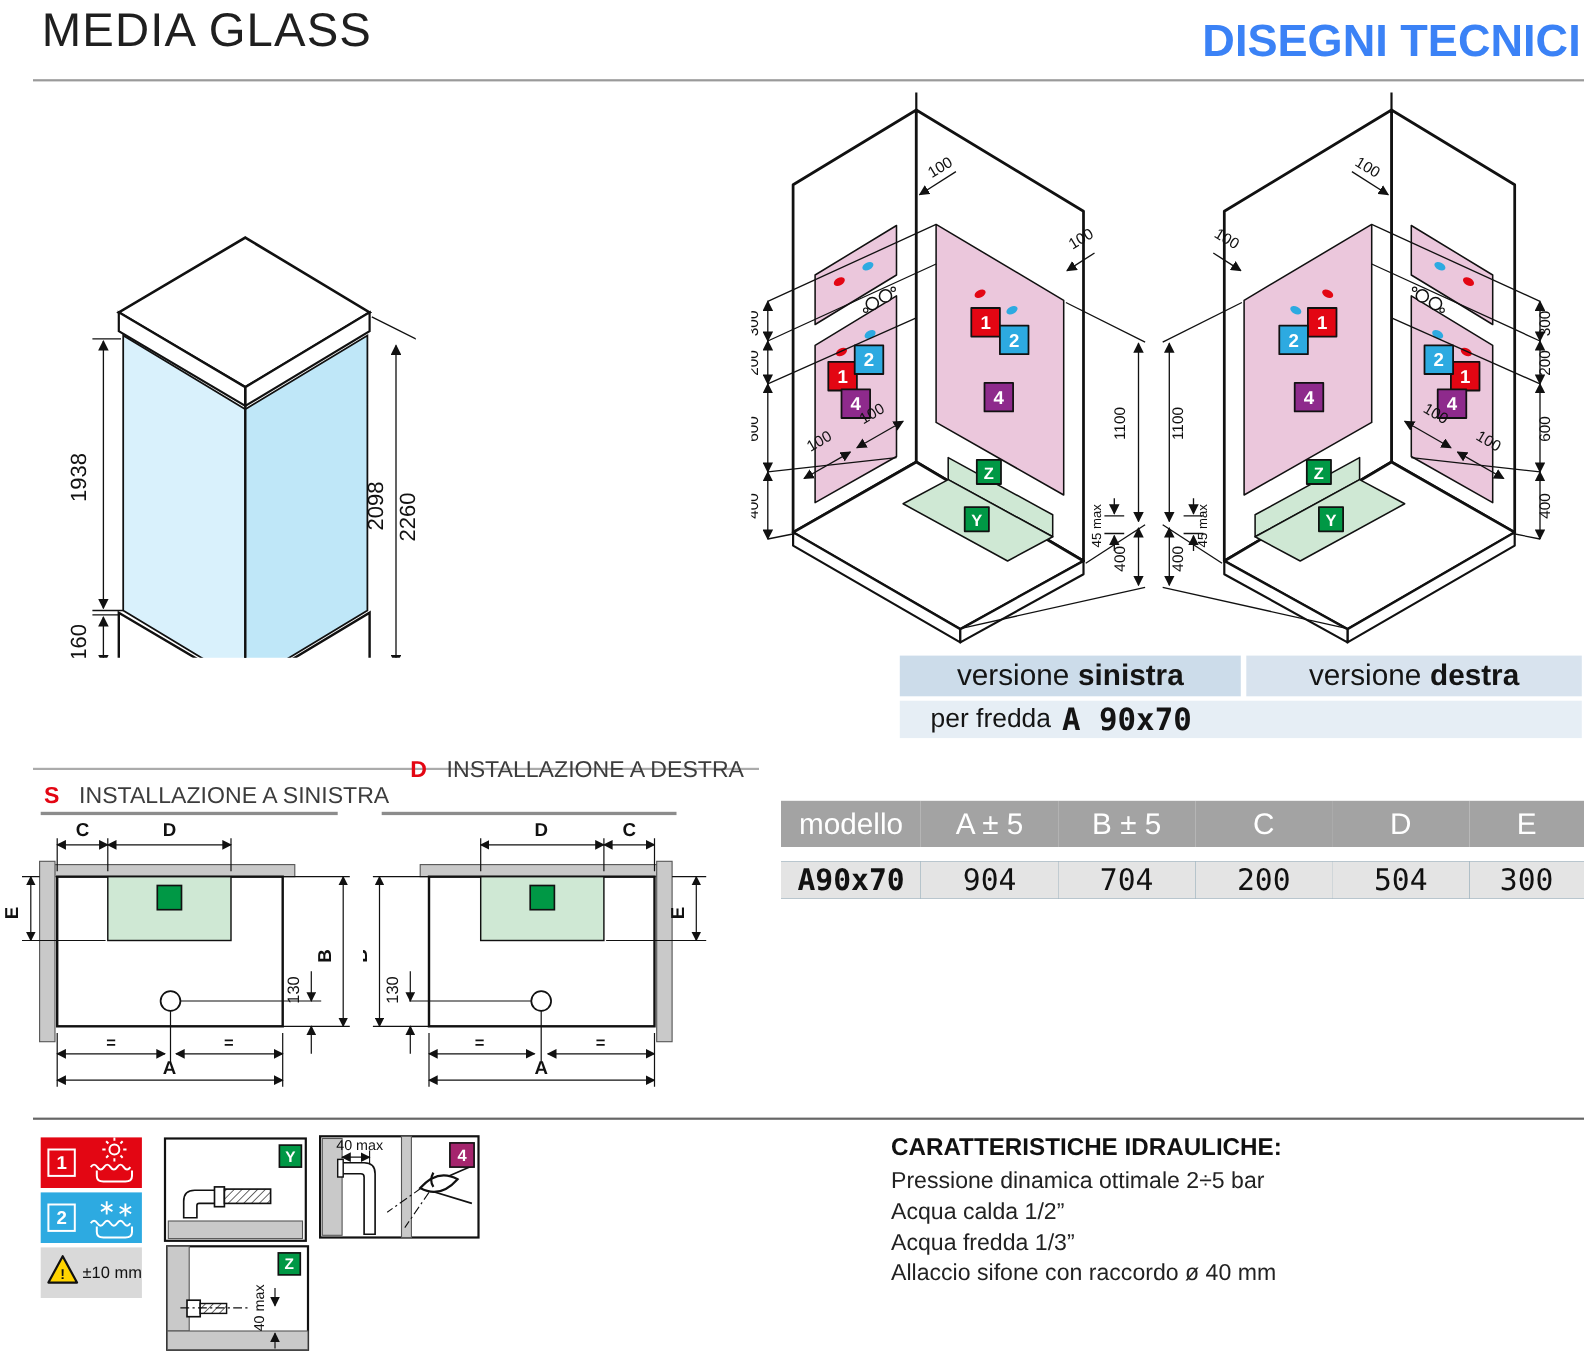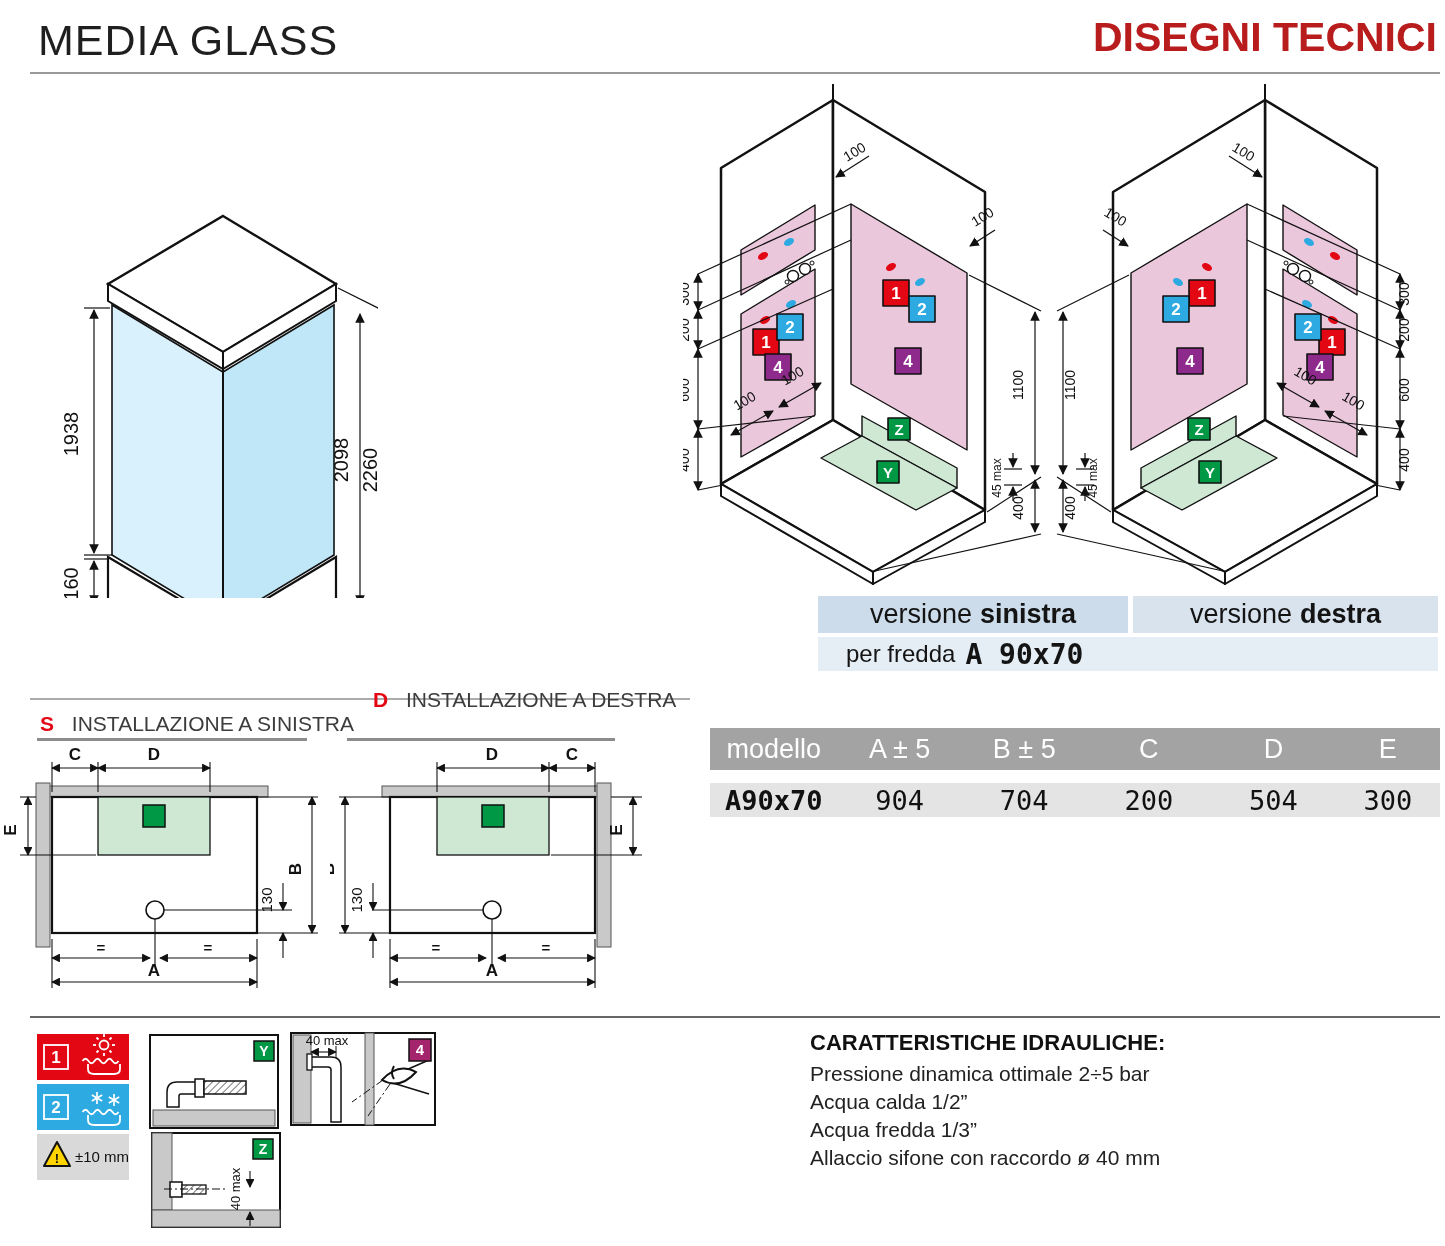--- a/index.html
+++ b/index.html
@@ -1,21 +1,21 @@
 <!DOCTYPE html>
 <html><head>
 <meta charset="utf-8">
 <style>
   html,body{margin:0;padding:0;background:#fff;}
   #page{position:relative;width:1445px;height:1246px;background:#fff;overflow:hidden;
         font-family:"Liberation Sans",sans-serif;color:#1a1a1a;}
   .abs{position:absolute;}
   .hline{position:absolute;background:#9a9a9a;height:2px;}
-  #product-title{left:38px;top:16px;font-size:43px;font-weight:300;letter-spacing:1px;color:#1f1f1f;}
-  #section-title{right:8px;top:14px;font-size:41px;font-weight:bold;color:#b91c1c;letter-spacing:0px;}
+  #product-title{left:38px;top:4px;font-size:43px;font-weight:300;letter-spacing:1px;color:#1f1f1f;}
+  #section-title{right:8px;top:14px;font-size:41px;font-weight:bold;color:#3b82f6;letter-spacing:0px;}
   .banner{display:flex;align-items:center;justify-content:center;font-size:27px;color:#141414;}
   .banner b{margin-left:8px;font-weight:bold;}
   #models-strip{display:flex;align-items:center;font-size:24px;color:#141414;padding-left:28px;box-sizing:border-box;}
   #models-strip b{margin-left:10px;font-family:"DejaVu Sans Mono",monospace;font-weight:bold;font-size:28px;}
   .inst-head{font-size:21px;color:#3c3c3c;font-weight:500;letter-spacing:0px;}
   .inst-head .ltr{color:#e30613;font-weight:bold;margin-right:12px;}
   .underline{position:absolute;height:3px;background:#8c8c8c;}
   
   #spec-table{left:710px;top:728px;width:730px;}
   .trow{display:flex;gap:0;}

